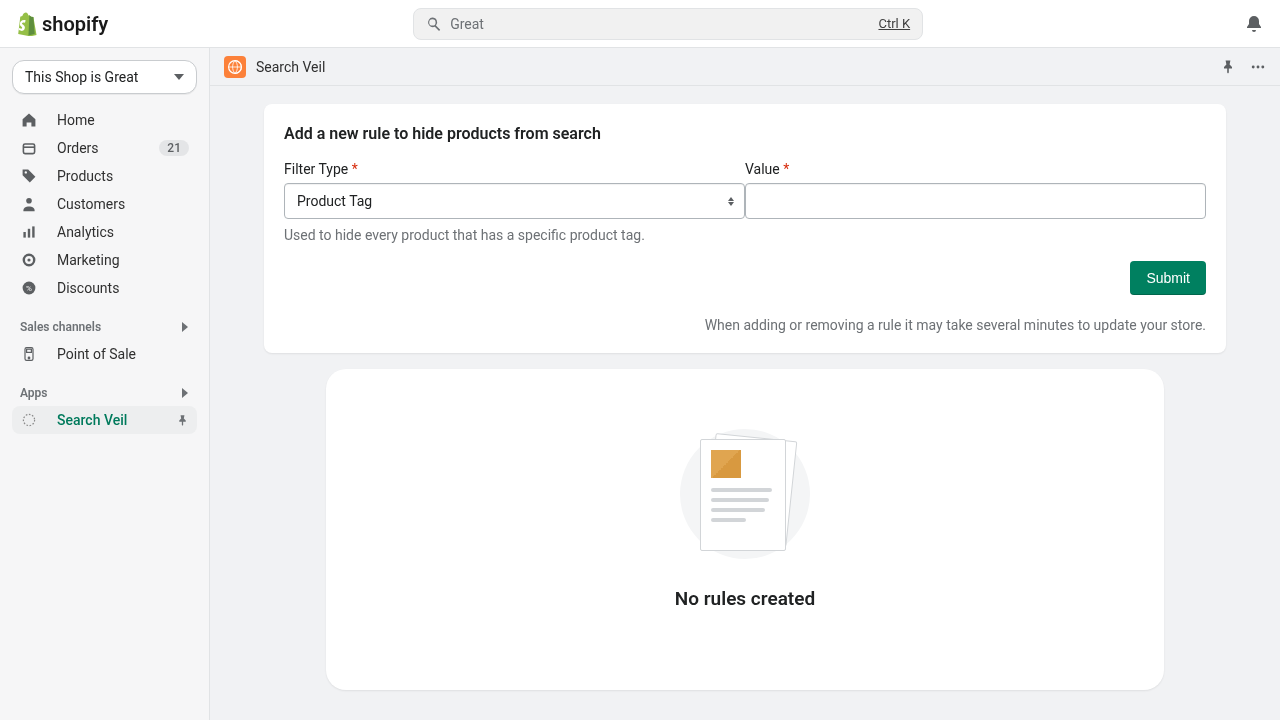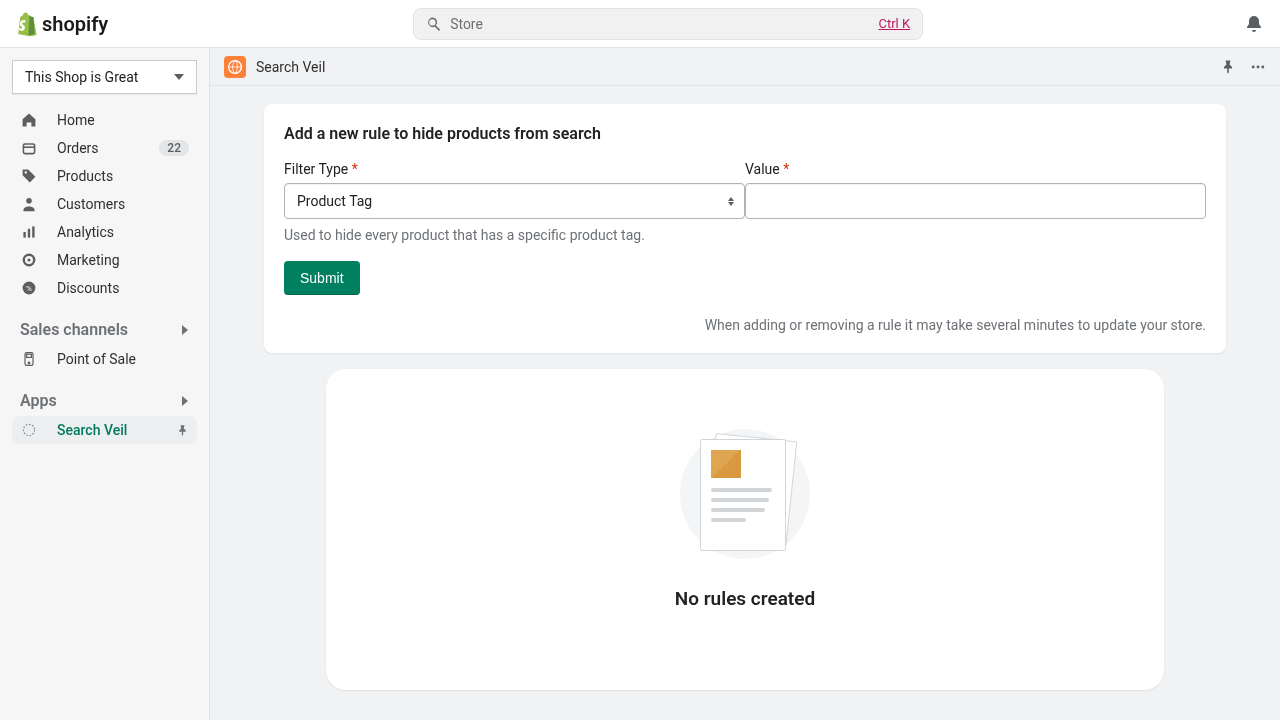--- a/index.html
+++ b/index.html
@@ -6,33 +6,33 @@
 body { font-family: -apple-system, BlinkMacSystemFont, "Segoe UI", Roboto, sans-serif; font-size: 14px; color: #202223; background: #f1f2f4; }
 
 
 .topbar { height: 48px; background: #fff; border-bottom: 1px solid #e1e3e5; display: flex; align-items: center; padding: 0 16px; gap: 20px; }
 .logo { display: flex; align-items: center; gap: 4px; font-weight: 600; font-size: 20px; color: #1a1a1a; }
 .logo-icon { width: 22px; height: 24px; }
 .search-wrap { flex: 1; display: flex; justify-content: center; }
 .search-box { width: 510px; height: 32px; background: #f1f1f1; border: 1px solid #e1e3e5; border-radius: 8px; display: flex; align-items: center; padding: 0 12px; color: #6d7175; }
 .search-box .s-icon { margin-right: 8px; }
 .search-box .s-text { flex: 1; }
-.search-box .s-kbd { font-size: 13px; color: #be185d; text-decoration: underline; }
+.search-box .s-kbd { font-size: 13px; color: #404040; text-decoration: underline; }
 .bell { margin-left: 16px; color: #5c5f62; }
 
 
 .layout { display: flex; height: calc(720px - 48px); }
 .sidebar { width: 210px; background: #f6f6f7; border-right: 1px solid #e1e3e5; padding: 12px; display: flex; flex-direction: column; }
-.shop-select { background: #fff; border: 1px solid #c9cccf; border-radius: 0; padding: 8px 12px; display: flex; align-items: center; justify-content: space-between; color: #202223; font-size: 14px; margin-bottom: 12px; box-shadow: 0 1px 0 rgba(0,0,0,0.05); }
+.shop-select { background: #fff; border: 1px solid #c9cccf; border-radius: 12px; padding: 8px 12px; display: flex; align-items: center; justify-content: space-between; color: #202223; font-size: 14px; margin-bottom: 12px; box-shadow: 0 1px 0 rgba(0,0,0,0.05); }
 .nav { display: flex; flex-direction: column; gap: 0; }
 .nav-item { display: flex; align-items: center; gap: 19px; padding: 5px 8px; border-radius: 8px; color: #303030; cursor: pointer; font-size: 14px; }
 .nav-icon { width: 18px; height: 18px; display: flex; align-items: center; justify-content: center; color: #5c5f62; flex-shrink:0; }
 .nav-label { flex: 1; }
 .badge { background: #e4e5e7; color: #5c5f62; font-size: 12px; padding: 1px 8px; border-radius: 10px; font-weight: 500; }
-.section-head { display: flex; align-items: center; justify-content: space-between; padding: 6px 8px; margin-top: 12px; color: #6d7175; font-size: 16px; font-weight: 600; }
+.section-head { display: flex; align-items: center; justify-content: space-between; padding: 6px 8px; margin-top: 12px; color: #6d7175; font-size: 12px; font-weight: 600; }
 .nav-item.active { background: #edeeef; color: #007a5c; }
 .nav-item.active .nav-label { color: #007a5c; font-weight: 500; }
 .pin-icon { color: #6d7175; }
 
 
 .main { flex: 1; display: flex; flex-direction: column; overflow: auto; }
 .app-header { height: 38px; background: #f1f2f4; border-bottom: 1px solid #e1e3e5; display: flex; align-items: center; padding: 0 14px; }
 .app-icon { width: 22px; height: 22px; background: #fc813a; border-radius: 4px; margin-right: 10px; display:flex; align-items:center; justify-content:center; }
 .app-title { flex: 1; color: #303030; font-size: 14px; }
 .app-actions { display: flex; gap: 14px; color: #5c5f62; }
@@ -45,21 +45,21 @@
 .form-col { flex: 1; display: flex; flex-direction: column; }
 .label { font-size: 14px; color: #202223; margin-bottom: 6px; }
 .req { color: #d72c0d; }
 .select { height: 36px; border: 1px solid #aeb4b9; border-radius: 4px; padding: 0 32px 0 12px; background: #fff; display: flex; align-items: center; position: relative; box-shadow: inset 0 1px 1px rgba(0,0,0,0.06); }
 .select-caret { position: absolute; right: 10px; display:flex; flex-direction:column; gap:1px; }
 .caret-u,.caret-d { width:0; height:0; border-left:3px solid transparent; border-right:3px solid transparent; }
 .caret-u { border-bottom:4px solid #5c5f62; }
 .caret-d { border-top:4px solid #5c5f62; }
 .input { height: 36px; border: 1px solid #aeb4b9; border-radius: 4px; padding: 0 12px; background: #fff; box-shadow: inset 0 1px 1px rgba(0,0,0,0.06); }
 .help { font-size: 14px; color: #6d7175; margin-top: 8px; }
-.actions { display: flex; margin-top: 18px; }
+.actions { display: flex; justify-content: flex-end; margin-top: 18px; }
 .btn-submit { background: #008060; color: #fff; border: none; border-radius: 4px; padding: 9px 16px; font-size: 14px; cursor: pointer; box-shadow: inset 0 -1px 0 rgba(0,0,0,0.2); }
 .note { text-align: right; color: #6d7175; font-size: 14px; margin-top: 22px; }
 
 
 .empty-card { width: 838px; background: #fff; border-radius: 20px; box-shadow: 0 1px 2px rgba(0,0,0,0.08); padding: 60px 20px 80px; display: flex; flex-direction: column; align-items: center; }
 .empty-illus { width: 130px; height: 130px; position: relative; margin-bottom: 28px; }
 .circle { position: absolute; width: 130px; height: 130px; border-radius: 50%; background: #f4f5f6; left: 0; top: 0; }
 .doc-back { position: absolute; width: 82px; height: 106px; background: #fff; border: 1px solid #d2d5d8; border-radius: 2px; left: 30px; top: 8px; transform: rotate(6deg); }
 .doc { position: absolute; width: 86px; height: 112px; background: #fff; border: 1px solid #d2d5d8; border-radius: 2px; left: 20px; top: 10px; padding: 10px; }
 .doc-sq { width: 30px; height: 28px; background: linear-gradient(135deg, #e0a550 50%, #d89940 50%); margin-bottom: 10px; }
@@ -79,21 +79,21 @@
         <path fill="#5e8e3e" d="M18.7 5.4l-2.2-.2-1.6-1.6c-.1-.1-.2-.1-.3-.1l-1 22 6.8-1.5-1.4-18.4c0-.1-.2-.2-.3-.2z"></path>
         <path fill="#fff" d="M10.5 9.3l-.8 2.5s-.7-.4-1.7-.4c-1.4 0-1.4.9-1.4 1.1 0 1.2 3.1 1.6 3.1 4.4 0 2.2-1.4 3.6-3.3 3.6-2.2 0-3.4-1.4-3.4-1.4l.6-2s1.2 1 2.2 1c.6 0 .9-.5.9-.9 0-1.5-2.5-1.6-2.5-4.2 0-2.2 1.5-4.3 4.7-4.3 1.2 0 1.6.3 1.6.3z"></path>
       </svg>
     <span>shopify</span>
   </div>
   <div class="search-wrap">
     <div class="search-box">
       <svg class="s-icon" width="16" height="16" viewBox="0 0 20 20" fill="#6d7175">
           <path d="M8 2a6 6 0 014.47 10.02l5.25 5.25-1.41 1.41-5.25-5.25A6 6 0 118 2zm0 2a4 4 0 100 8 4 4 0 000-8z"></path>
         </svg>
-      <span class="s-text">Store</span>
+      <span class="s-text">Great</span>
       <span class="s-kbd">Ctrl K</span>
     </div>
   </div>
   <div class="bell">
     <svg width="20" height="20" viewBox="0 0 20 20" fill="#5c5f62">
         <path d="M10 2a5 5 0 00-5 5v3l-2 3v1h14v-1l-2-3V7a5 5 0 00-5-5zm-2 14a2 2 0 104 0H8z"></path>
       </svg>
   </div>
 </div>
 
@@ -116,21 +116,21 @@
         <span class="nav-label">Home</span>
       </div>
       <div class="nav-item">
         <span class="nav-icon">
             <svg width="16" height="16" viewBox="0 0 20 20" fill="none" stroke="currentColor" stroke-width="2">
               <rect x="3" y="5" width="14" height="12" rx="2"></rect>
               <path d="M3 9h14"></path>
             </svg>
           </span>
         <span class="nav-label">Orders</span>
-        <span class="badge">22</span>
+        <span class="badge">21</span>
       </div>
       <div class="nav-item">
         <span class="nav-icon">
             <svg width="16" height="16" viewBox="0 0 20 20" fill="currentColor">
               <path d="M2 2h7l9 9-7 7-9-9V2zm4 5a1.5 1.5 0 100-3 1.5 1.5 0 000 3z"></path>
             </svg>
           </span>
         <span class="nav-label">Products</span>
       </div>
       <div class="nav-item">

